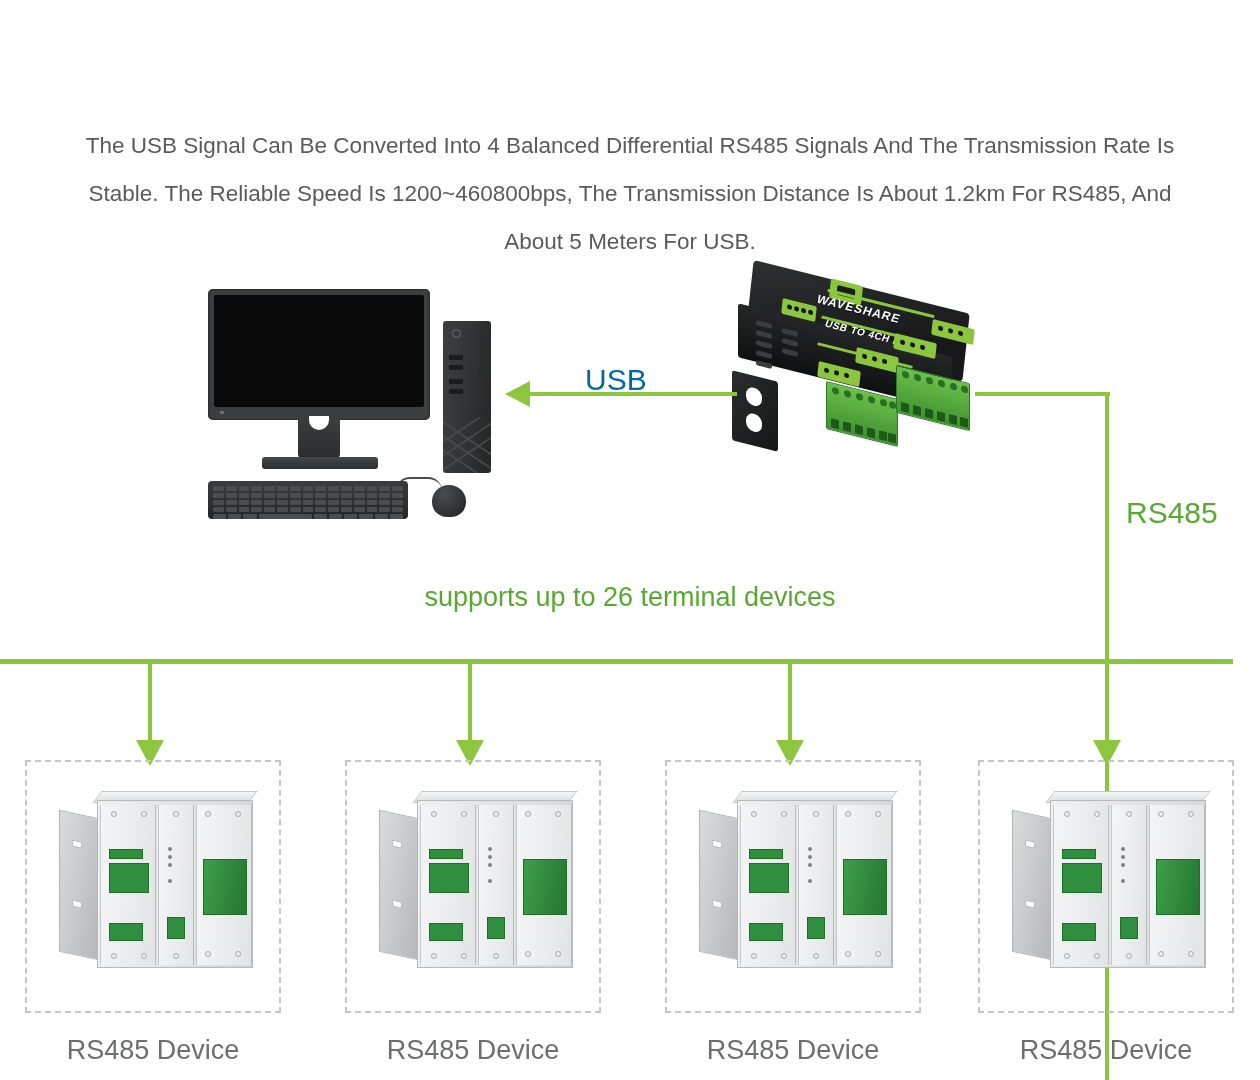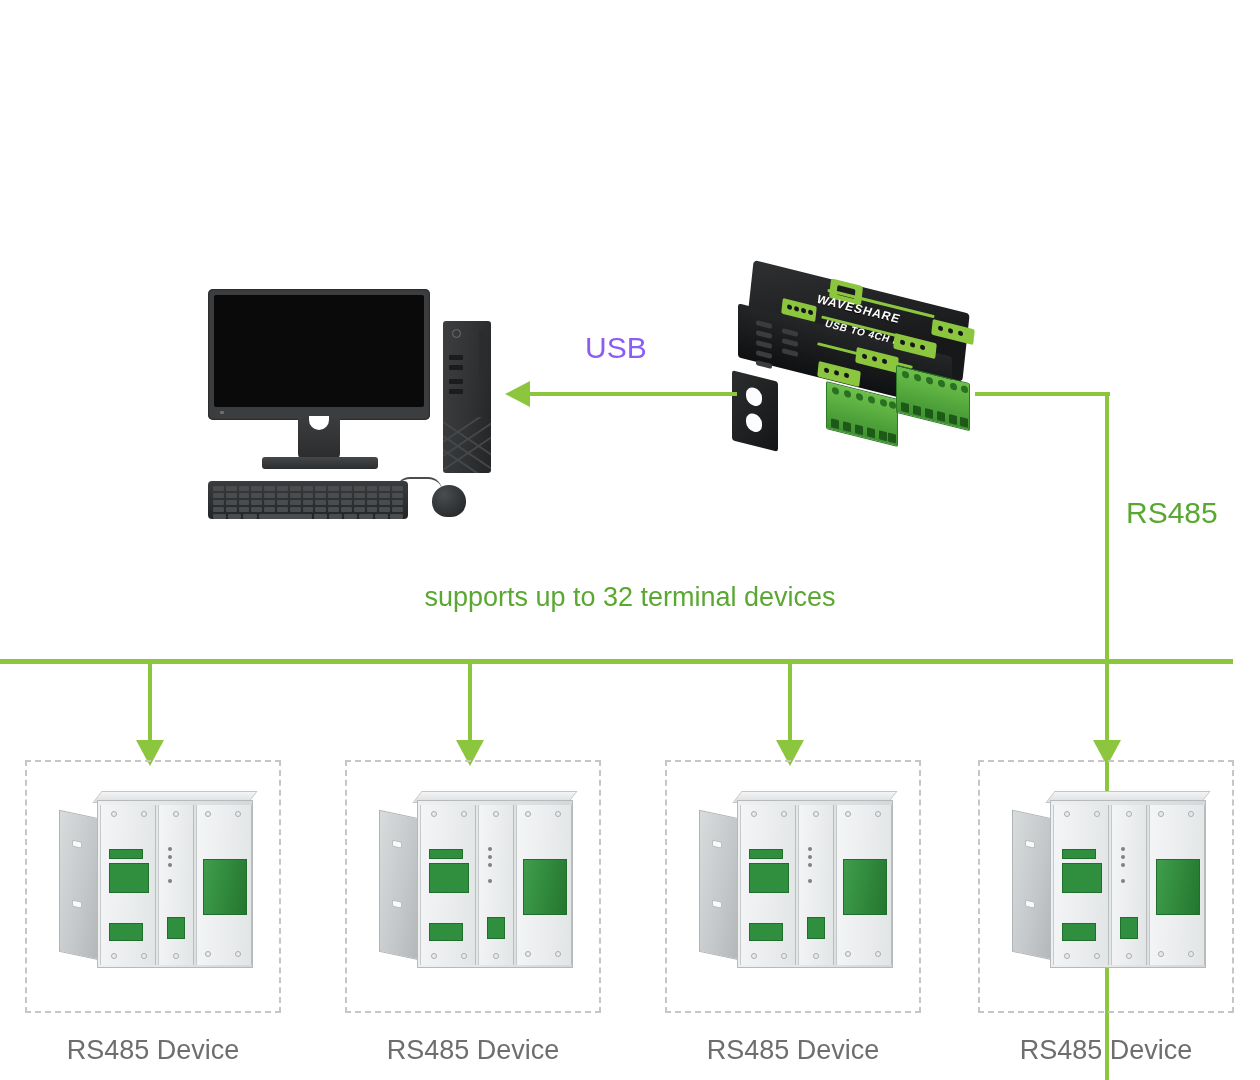--- a/index.html
+++ b/index.html
@@ -30,22 +30,22 @@
 
   
   .green-note {
     position: absolute; width: 1260px; text-align: center;
     color: #5aa832; font-weight: 400;
   }
   .note1 { top: 580px; font-size: 27px; line-height: 34px; }
   .note2 { top: 625px; font-size: 27px; line-height: 34px; }
 
   .label-usb {
-    position: absolute; left: 585px; top: 330px;
-    font-size: 30px; color: #8b5cf6; line-height: 36px;
+    position: absolute; left: 585px; top: 362px;
+    font-size: 30px; color: #0369a1; line-height: 36px;
   }
   .label-rs485 {
     position: absolute; left: 1126px; top: 495px;
     font-size: 30px; color: #5aa832; line-height: 36px;
   }
 
   
   .gline { position: absolute; background: #8cc63f; }
   .bus-h { left: 0px; top: 659px; width: 1233px; height: 5px; }
   .rs485-h { left: 975px; top: 392px; width: 135px; height: 4px; }
@@ -231,20 +231,21 @@
     position:absolute; left: 14px; width: 16px; height: 18px;
     background:#fdfdfd; border-radius: 8px;
   }
 </style>
 </head>
 <body>
 
 <div id="page">
 
 
+  <div class="subtitle">The USB Signal Can Be Converted Into 4 Balanced Differential RS485 Signals And The Transmission Rate Is Stable. The Reliable Speed Is 1200~460800bps, The Transmission Distance Is About 1.2km For RS485, And About 5 Meters For USB.</div>
 
   <div class="pc-wrap">
     <div class="mon-frame">
       <div class="mon-screen"></div>
       <div class="mon-chin"></div>
       <div class="mon-led"></div>
     </div>
     <div class="mon-neck"></div>
     <div class="mon-base"></div>
 
@@ -441,21 +442,21 @@
   <div class="gline usb-h"></div>
   <div class="arrow-left"></div>
   <div class="label-usb">USB</div>
 
   <div class="gline rs485-h"></div>
   <div class="gline rs485-v"></div>
   <div class="label-rs485">RS485</div>
 
   <div class="gline bus-h"></div>
 
-  <div class="green-note note1">supports up to 32 terminal devices</div>
+  <div class="green-note note1">supports up to 26 terminal devices</div>
 
   <div class="drop" style="left:148px;"></div>
   <div class="arrow-down" style="left:136px;"></div>
   <div class="drop" style="left:468px;"></div>
   <div class="arrow-down" style="left:456px;"></div>
   <div class="drop" style="left:788px;"></div>
   <div class="arrow-down" style="left:776px;"></div>
   <div class="arrow-down" style="left:1093px;"></div>
 
   <div class="dev-box" style="left:25px;">

